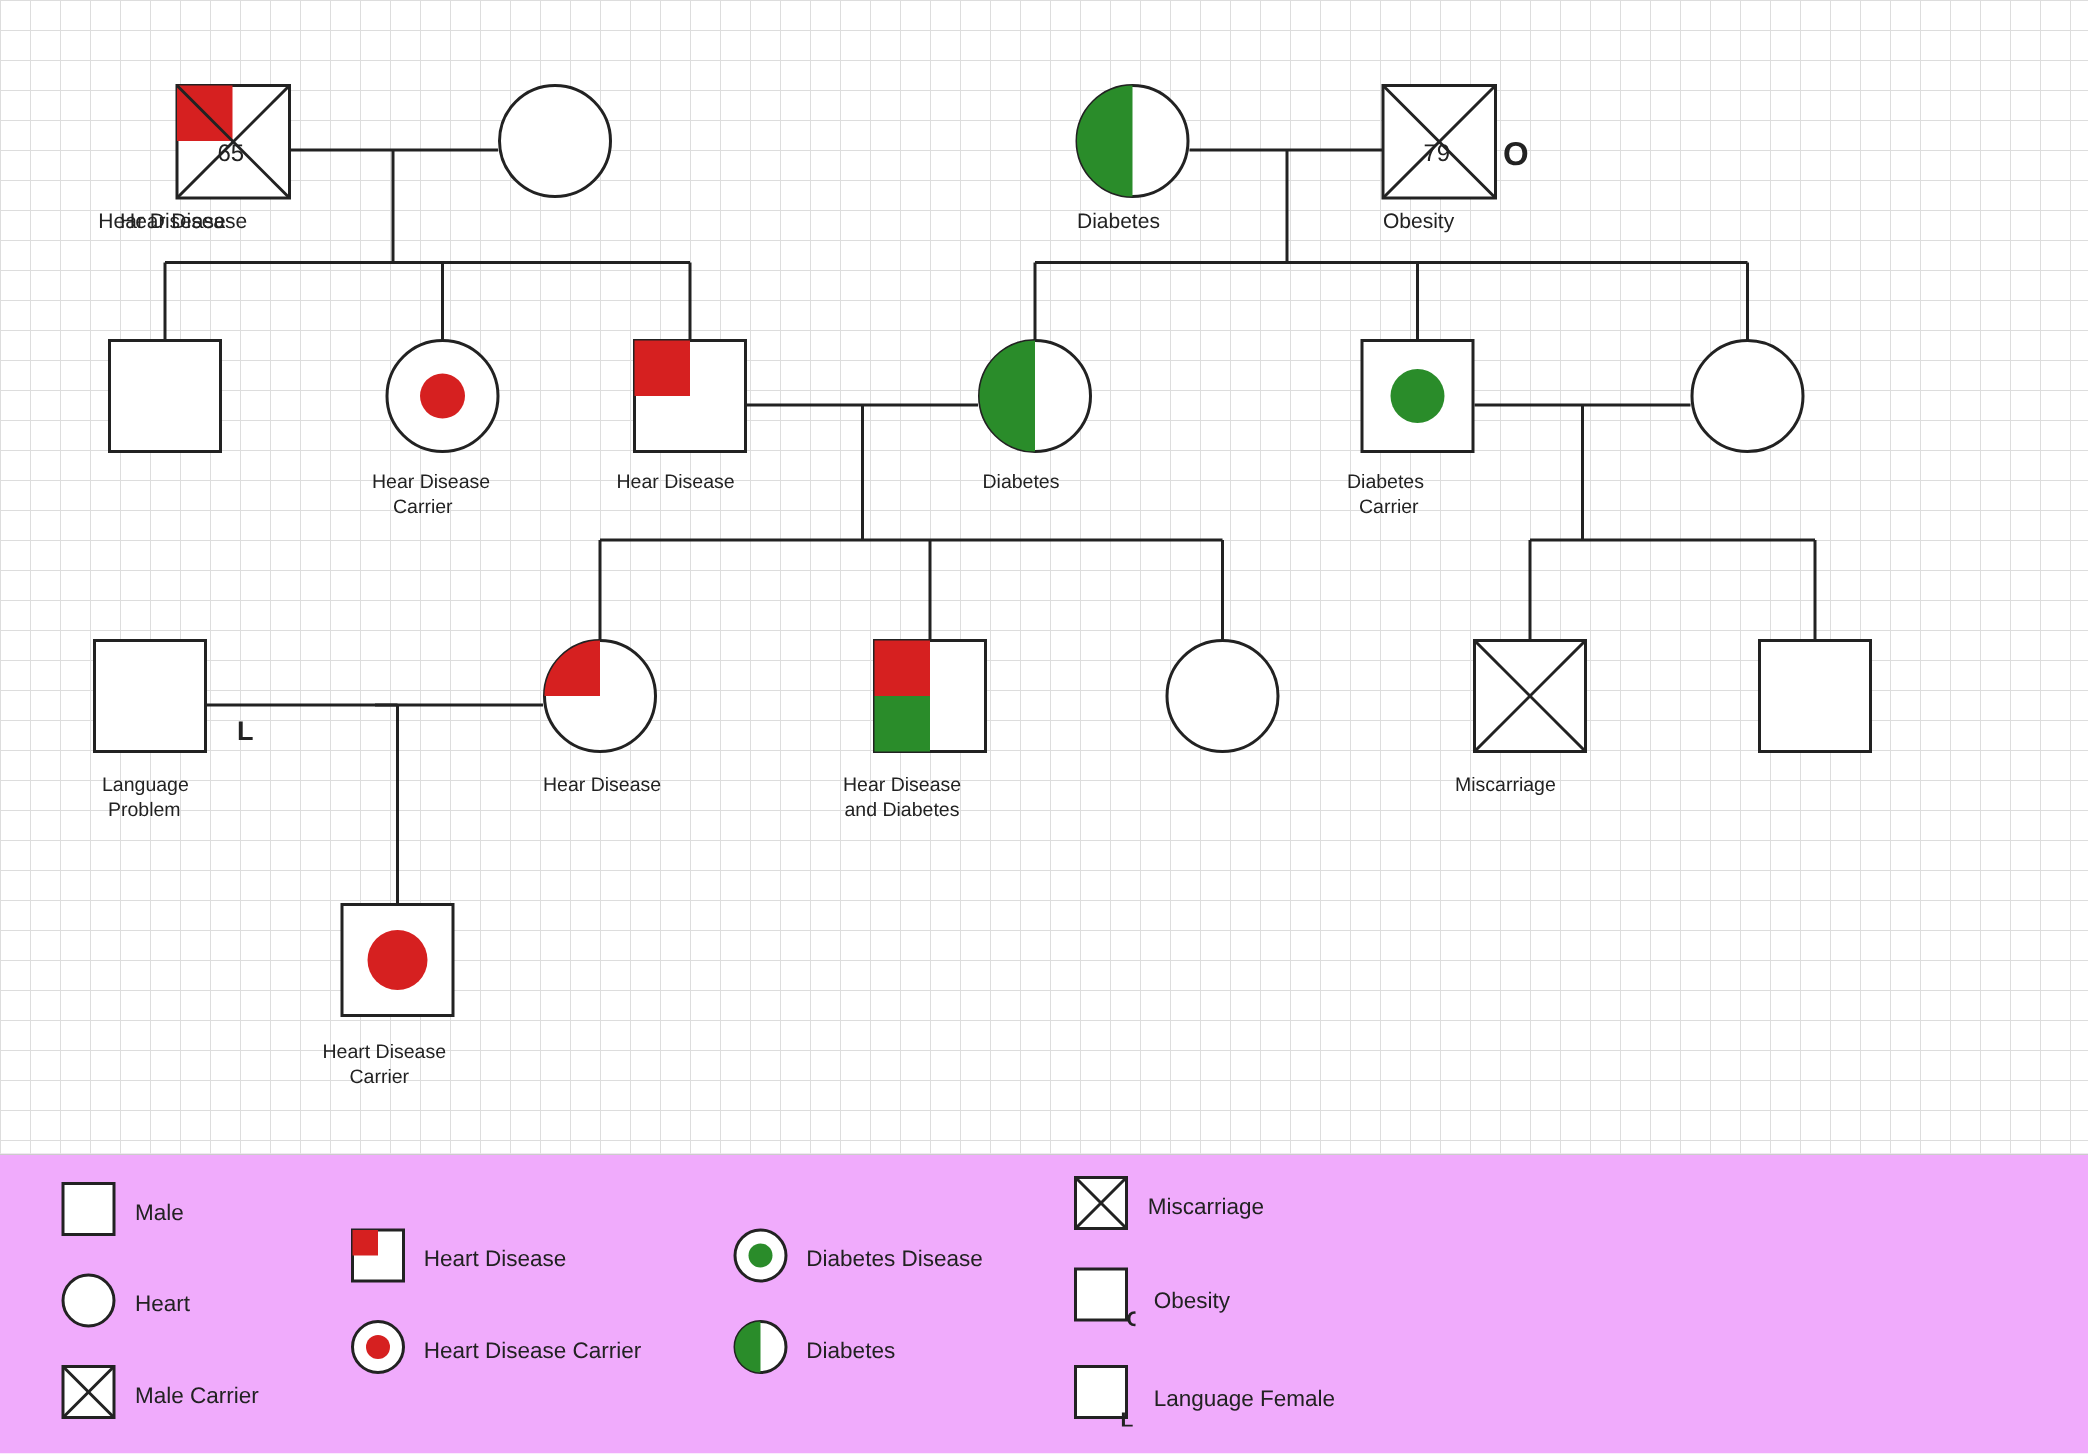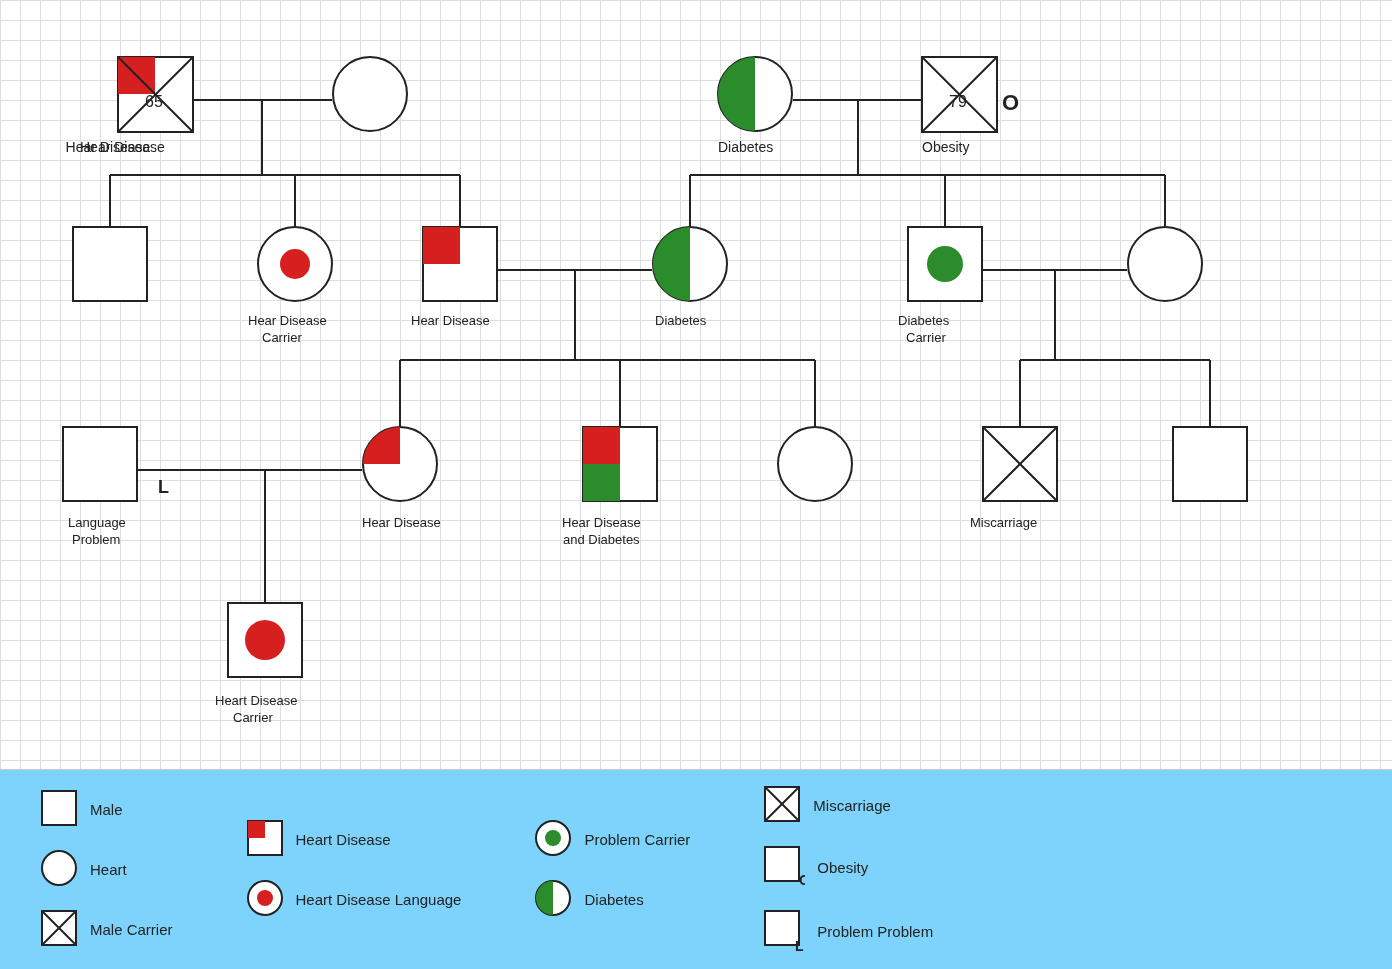--- a/index.html
+++ b/index.html
@@ -18,26 +18,26 @@
       background-color: #fff;
       background-image:
         linear-gradient(to right, #ddd 1px, transparent 1px),
         linear-gradient(to bottom, #ddd 1px, transparent 1px);
       background-size: 20px 20px;
       overflow: hidden;
     }
 
     #legend-area {
       height: 200px;
-      background: #7dd3fc;
+      background: #f0abfc;
       border-top: 1px solid #ccc;
       display: flex;
       align-items: center;
       padding: 10px 40px;
-      gap: 13px;
+      gap: 0;
     }
 
     
     #diagram-svg {
       position: absolute;
       top: 0; left: 0;
       width: 100%; height: 100%;
     }
 
     
@@ -232,33 +232,33 @@
         </div>
         <span class="legend-label">Heart Disease</span>
       </div>
       <div class="legend-item">
         <div class="legend-symbol">
           <svg width="38" height="38">
             <circle cx="19" cy="19" r="17" fill="white" stroke="#222" stroke-width="2"></circle>
             <circle cx="19" cy="19" r="8" fill="#d62020"></circle>
           </svg>
         </div>
-        <span class="legend-label">Heart Disease Language</span>
+        <span class="legend-label">Heart Disease Carrier</span>
       </div>
     </div>
 
     <div class="legend-section">
       <div class="legend-item">
         <div class="legend-symbol">
           <svg width="38" height="38">
             <circle cx="19" cy="19" r="17" fill="white" stroke="#222" stroke-width="2"></circle>
             <circle cx="19" cy="19" r="8" fill="#2a8c2a"></circle>
           </svg>
         </div>
-        <span class="legend-label">Problem Carrier</span>
+        <span class="legend-label">Diabetes Disease</span>
       </div>
       <div class="legend-item">
         <div class="legend-symbol">
           <svg width="38" height="38">
             <circle cx="19" cy="19" r="17" fill="white" stroke="#222" stroke-width="2"></circle>
             <path d="M19,2 A17,17 0 0,0 19,36 Z" fill="#2a8c2a"></path>
           </svg>
         </div>
         <span class="legend-label">Diabetes</span>
       </div>
@@ -284,18 +284,18 @@
         </div>
         <span class="legend-label">Obesity</span>
       </div>
       <div class="legend-item">
         <div class="legend-symbol">
           <svg width="42" height="42">
             <rect x="2" y="2" width="34" height="34" fill="white" stroke="#222" stroke-width="2"></rect>
             <text x="32" y="42" font-size="14" font-weight="bold" fill="#222">L</text>
           </svg>
         </div>
-        <span class="legend-label">Problem Problem</span>
+        <span class="legend-label">Language Female</span>
       </div>
     </div>
 
   </div>
 </div>
 
 </body></html>

